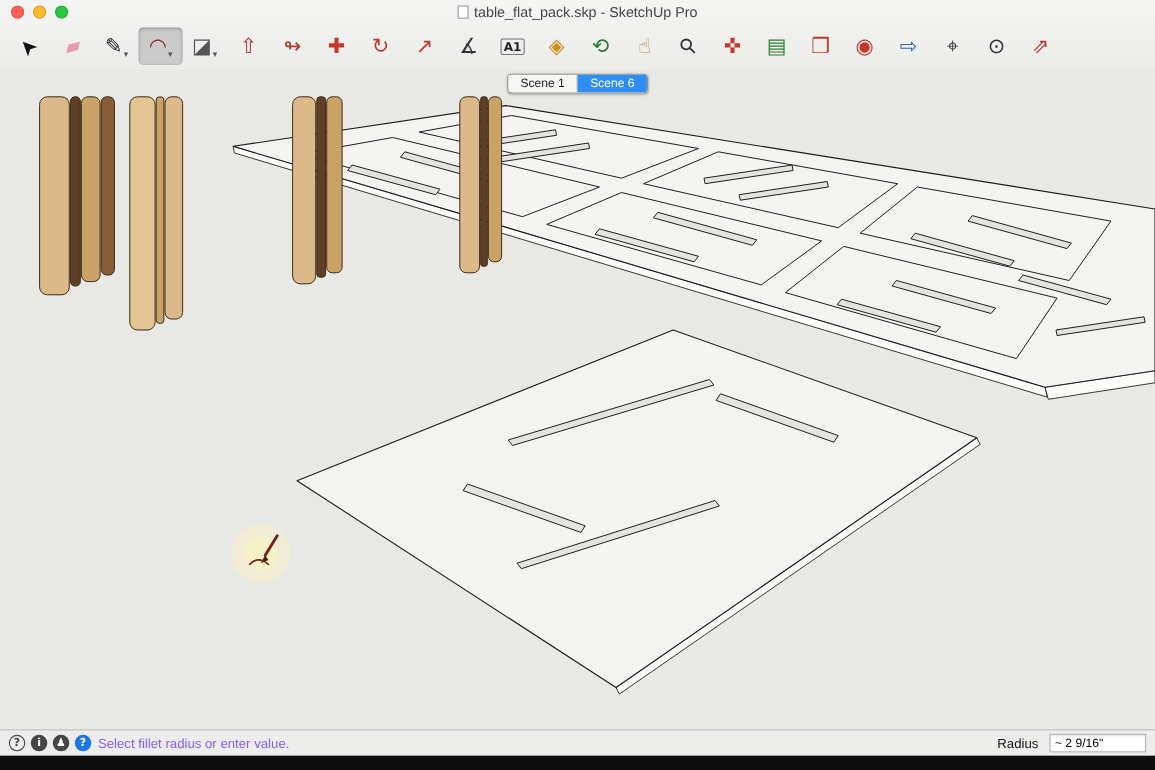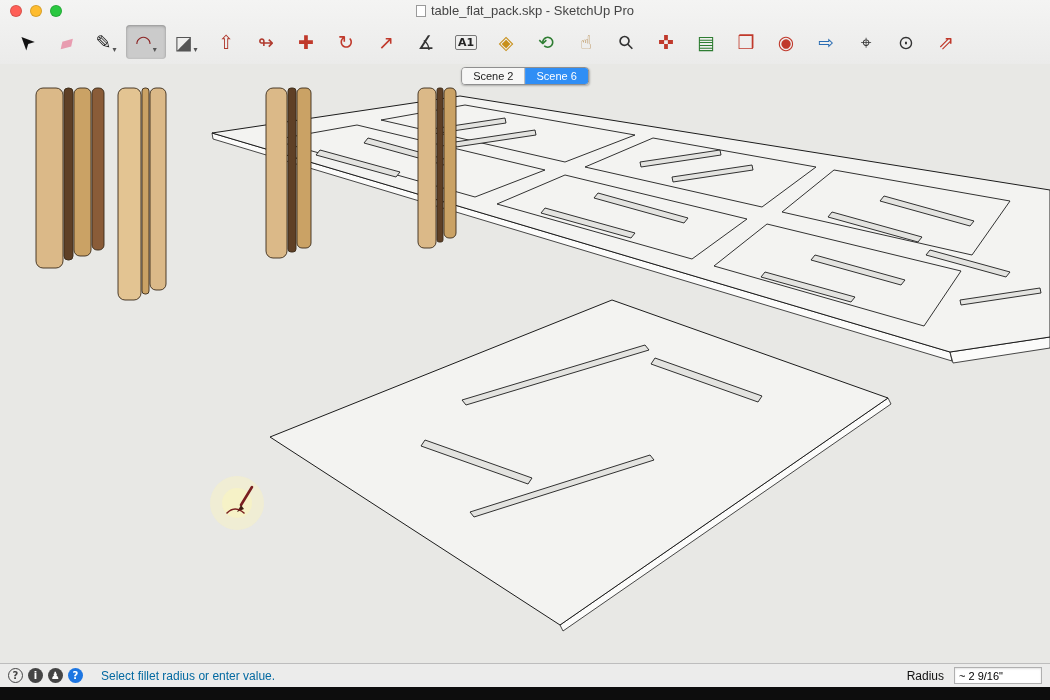--- a/index.html
+++ b/index.html
@@ -48,21 +48,21 @@
   
   .statusbar{position:absolute;top:663px;left:0;right:0;height:24px;background:#ececeb;
     border-top:1px solid #bdbdbd;display:flex;align-items:center;padding:0 8px;gap:6px;
     font-size:12px;box-sizing:border-box;}
   .sicons{display:flex;gap:5px;align-items:center;}
   .sicon{width:15px;height:15px;border-radius:50%;display:flex;align-items:center;justify-content:center;
     font-size:10px;font-weight:bold;box-sizing:border-box;font-family:"DejaVu Sans",sans-serif;}
   .sicon.outline{border:1.5px solid #454545;color:#454545;background:transparent;}
   .sicon.filled{background:#454545;color:#fff;}
   .sicon.blue{background:#1d76e2;color:#fff;}
-  .smsg{margin-left:12px;color:#0369a1;}
+  .smsg{margin-left:0;color:#8b5cf6;}
   .spacer{flex:1;}
   .radius-label{color:#111;margin-right:4px;}
   input.measure{width:88px;height:17px;border:1px solid #b0b0b0;background:#fff;font-size:11px;
     padding:0 4px;box-sizing:border-box;box-shadow:inset 0 1px 2px rgba(0,0,0,.12);
     font-family:"Liberation Sans","DejaVu Sans",sans-serif;}
   .bottomstrip{position:absolute;top:687px;left:0;right:0;height:13px;background:#0d0d0d;}
 </style>
 </head>
 <body>
 
@@ -223,21 +223,21 @@
       <g>
         <circle class="glow1" cx="237" cy="503" r="27"></circle>
         <circle class="glow2" cx="237" cy="503" r="15"></circle>
         <path class="cpen" d="M 252,487 L 241,505"></path>
         <path d="M 241,505 L 237,512 L 244,509 Z" fill="#402013"></path>
         <path class="carc" d="M 227,513 Q 235,505 244,513"></path>
       </g>
     </svg>
 
     <div class="tabs">
-        <div class="tab">Scene 2</div>
+        <div class="tab">Scene 1</div>
         <div class="tab active">Scene 6</div>
       </div>
   </div>
 
   <div class="statusbar">
     <div class="sicons">
         <div class="sicon outline">?</div>
         <div class="sicon filled">i</div>
         <div class="sicon filled">♟</div>
         <div class="sicon blue">?</div>

